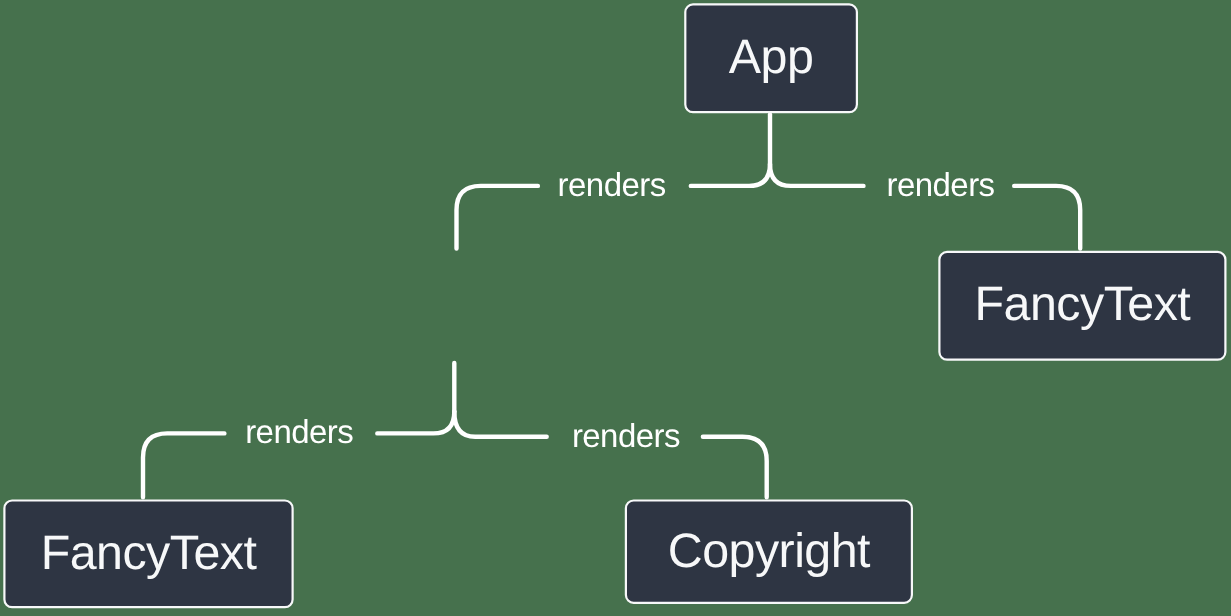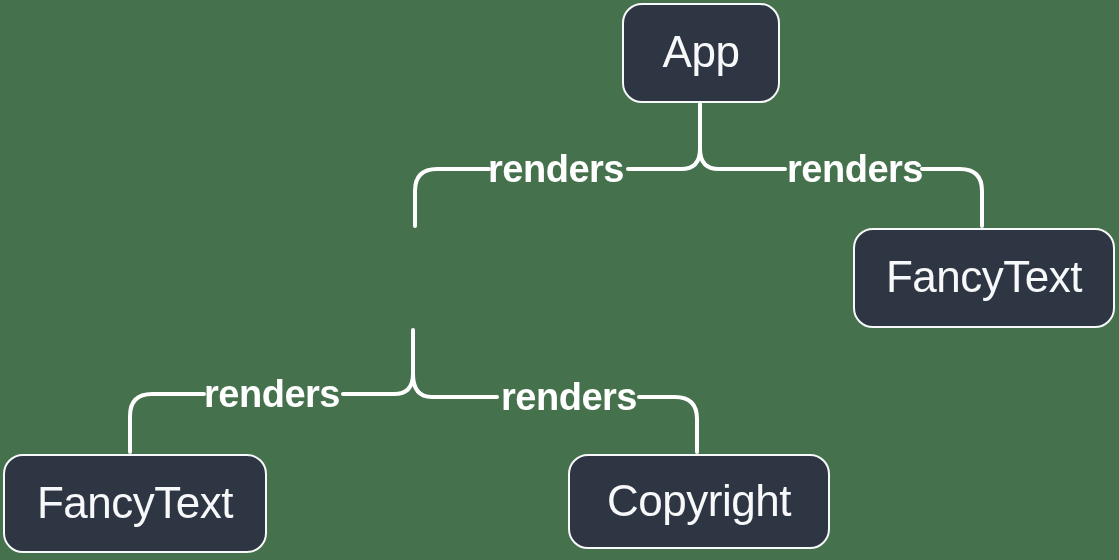--- a/index.html
+++ b/index.html
@@ -30,39 +30,39 @@
     stroke: var(--line);
     stroke-width: 4;
     fill: none;
     stroke-linecap: round;
     stroke-linejoin: round;
   }
   .node {
     position: absolute;
     background: var(--node-fill);
     border: 2.5px solid var(--node-border);
-    border-radius: 20px;
+    border-radius: 8px;
     display: flex;
     align-items: center;
     justify-content: center;
   }
   .node .node-label {
     color: var(--node-text);
     font-size: 44px;
     font-weight: 400;
     letter-spacing: -0.5px;
     white-space: nowrap;
     padding-bottom: 2px;
   }
   .edge-label {
     position: absolute;
     transform: translate(-50%, -50%);
     color: var(--edge-text);
-    font-size: 38px;
-    font-weight: 700;
+    font-size: 30px;
+    font-weight: 400;
     letter-spacing: -0.5px;
     white-space: nowrap;
   }
   
   .node-app                   { left: 622px; top: 3px;   width: 158px; height: 100px; }
   .node-inspiration-generator { left: 195px; top: 228px; width: 466px; height: 100px; }
   .node-fancy-text-top        { left: 853px; top: 228px; width: 262px; height: 100px; }
   .node-fancy-text-bottom     { left: 3px;   top: 454px; width: 264px; height: 99px; }
   .node-copyright             { left: 568px; top: 454px; width: 262px; height: 95px; }
   

